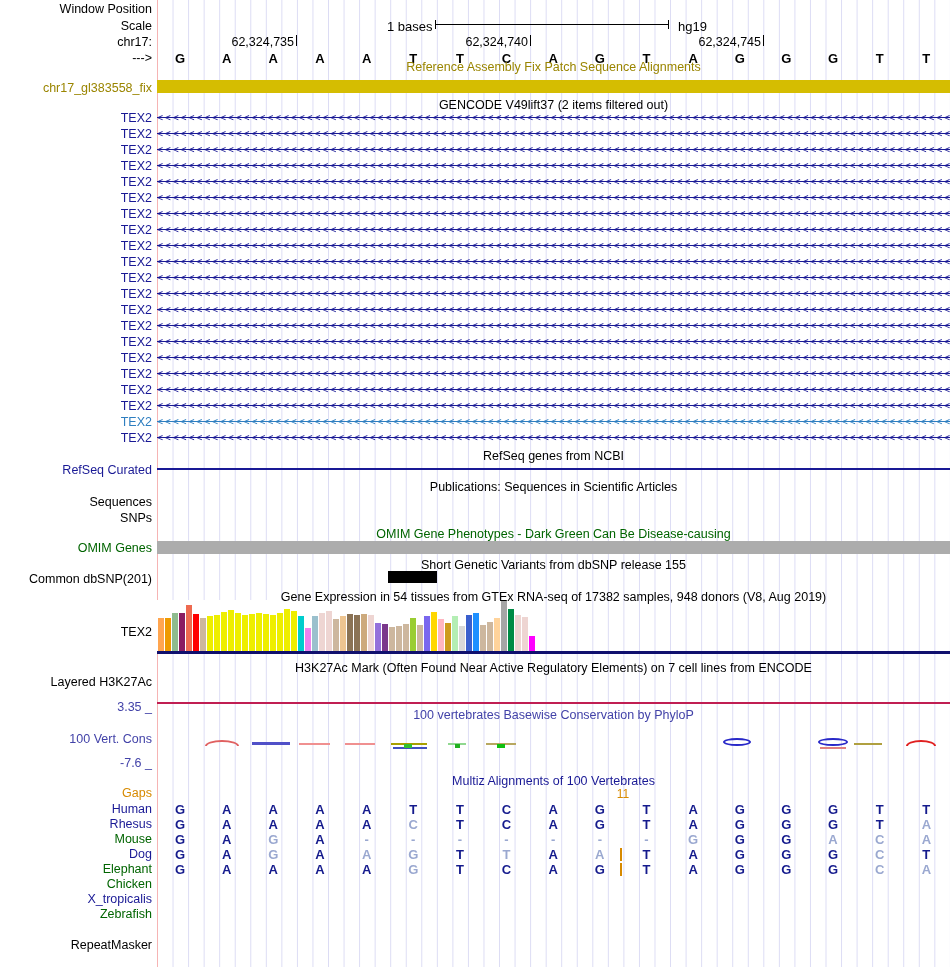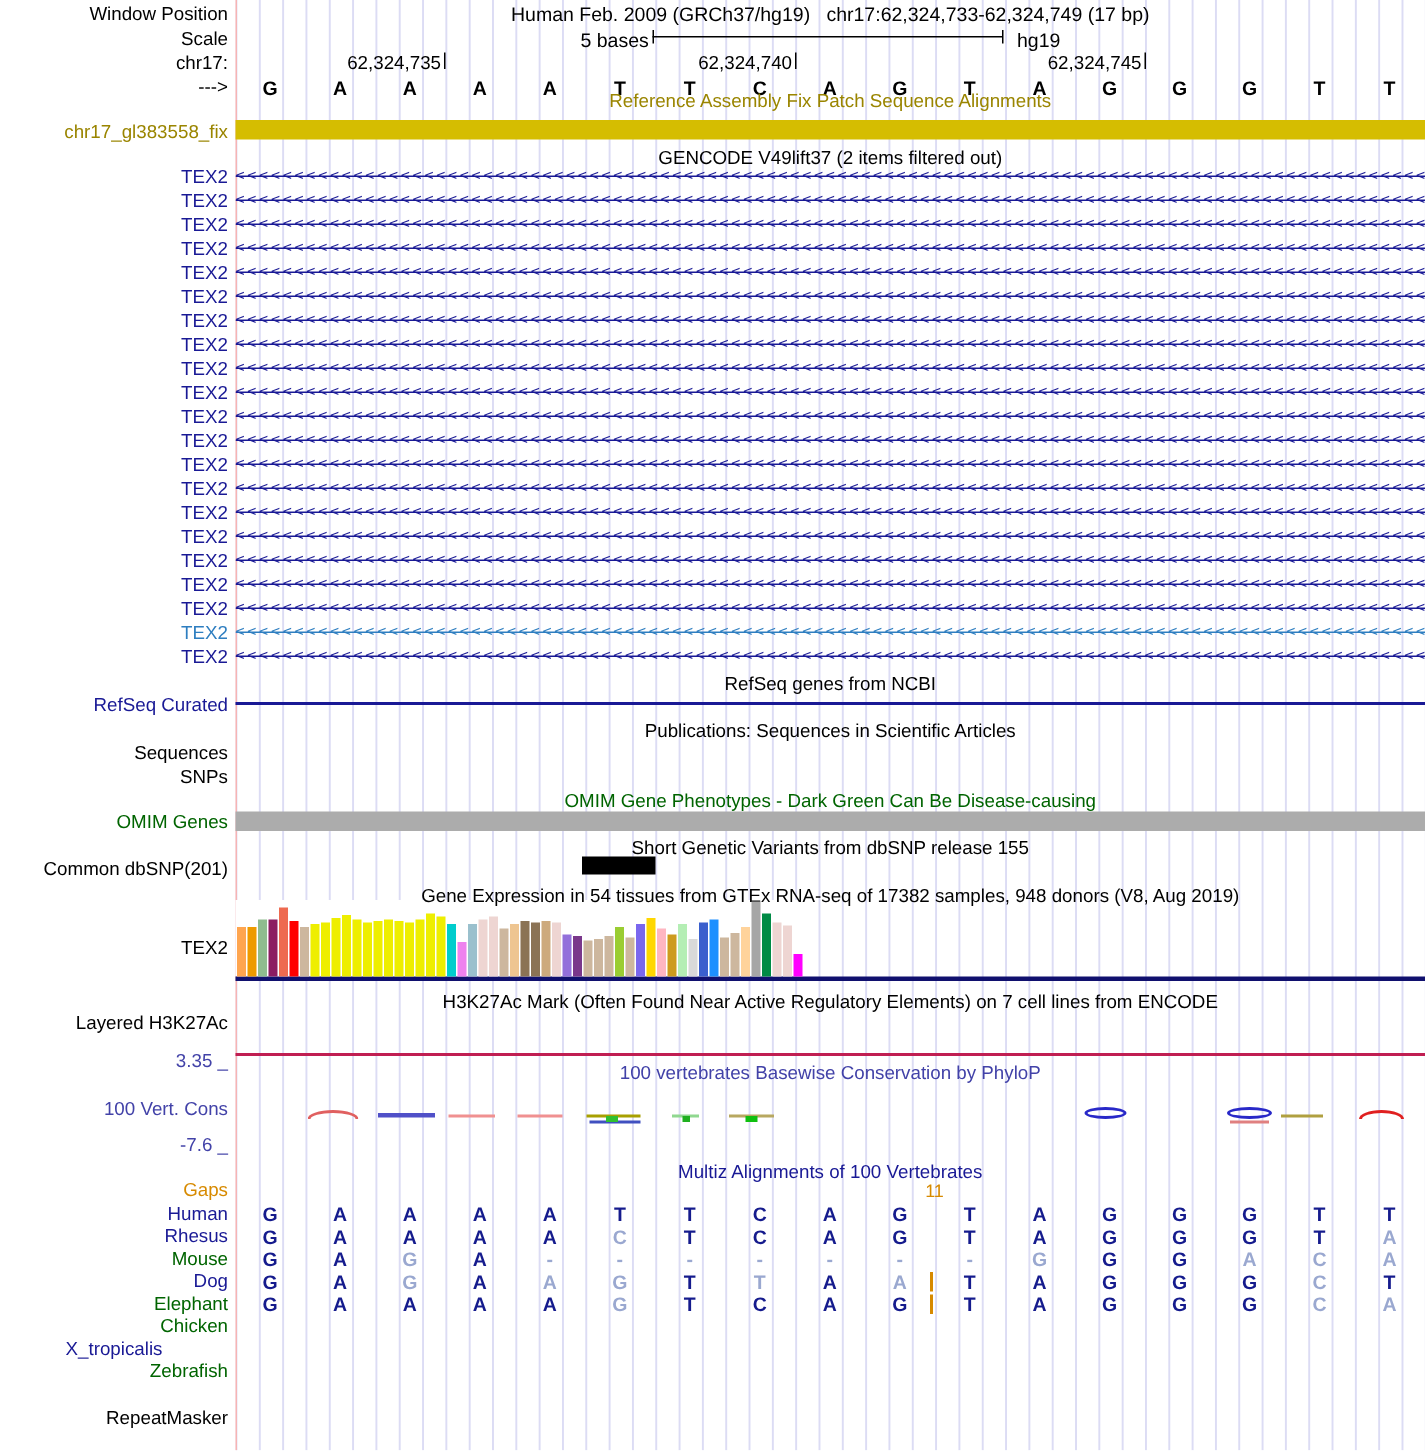--- a/index.html
+++ b/index.html
@@ -29,25 +29,22 @@
   .insertbar{position:absolute;width:2px;height:13px;background:#d78a00;z-index:4;}
 </style>
 </head>
 <body>
 
 <div id="browser">
   <div class="grid"></div>
   <div class="startline"></div>
 
   <div class="lab black" style="top:2px">Window Position</div>
-  <div class="ttl black" style="top:2px;font-size:13px">
-    <span>Human Feb. 2009 (GRCh37/hg19)</span>&nbsp;&nbsp;&nbsp;<span>chr17:62,324,733-62,324,749 (17 bp)</span>
-  </div>
   <div class="lab black" style="top:19px">Scale</div>
-  <div style="position:absolute;top:19px;left:387px;z-index:3">5 bases</div>
+  <div style="position:absolute;top:19px;left:387px;z-index:3">1 bases</div>
   <div style="position:absolute;top:24px;left:435px;width:233px;height:1px;background:#000;z-index:3"></div>
   <div style="position:absolute;top:20px;left:435px;width:1px;height:9px;background:#000;z-index:3"></div>
   <div style="position:absolute;top:20px;left:668px;width:1px;height:9px;background:#000;z-index:3"></div>
   <div style="position:absolute;top:19px;left:678px;z-index:3">hg19</div>
   <div class="lab black" style="top:35px">chr17:</div>
   <div id="ruler">
       <div class="tick" style="left:296px;top:35px;"></div>
       <div class="ticknum black" style="left:206px;top:35px;width:88px;">62,324,735</div>
       <div class="tick" style="left:530px;top:35px;"></div>
       <div class="ticknum black" style="left:440px;top:35px;width:88px;">62,324,740</div>
@@ -382,18 +379,18 @@
       <div class="alnbase darkbase" style="left:576.8235294117646px;top:862px;">G</div>
       <div class="alnbase darkbase" style="left:623.4705882352941px;top:862px;">T</div>
       <div class="alnbase darkbase" style="left:670.1176470588235px;top:862px;">A</div>
       <div class="alnbase darkbase" style="left:716.7647058823529px;top:862px;">G</div>
       <div class="alnbase darkbase" style="left:763.4117647058823px;top:862px;">G</div>
       <div class="alnbase darkbase" style="left:810.0588235294118px;top:862px;">G</div>
       <div class="alnbase lightbase" style="left:856.7058823529412px;top:862px;">C</div>
       <div class="alnbase lightbase" style="left:903.3529411764706px;top:862px;">A</div>
       <div class="insertbar" style="left:620.4705882352941px;top:863px;"></div>
       <div class="lab green" style="top:877px;">Chicken</div>
-      <div class="lab navy" style="top:892px;text-align:center;">X_tropicalis</div>
+      <div class="lab navy" style="top:892px;">X_tropicalis</div>
       <div class="lab green" style="top:907px;">Zebrafish</div>
     </div>
 
   <div class="lab black" style="top:938px">RepeatMasker</div>
 </div>
 
 </body></html>

